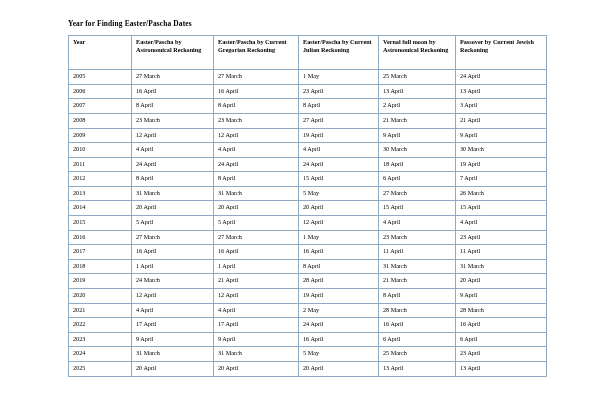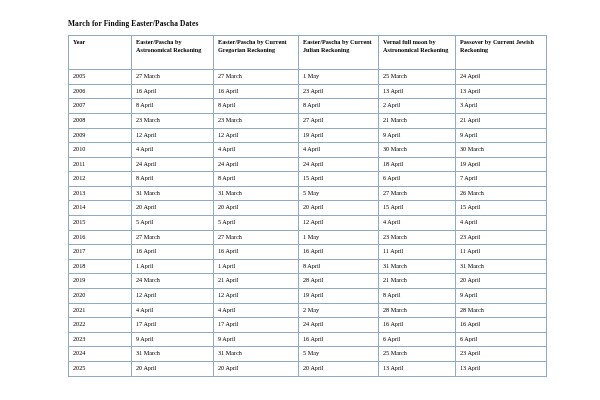--- a/index.html
+++ b/index.html
@@ -58,21 +58,21 @@
   }
   table.easter-table tbody td {
     height: 9.6px;
   }
 </style>
 </head>
 <body>
 
 <div class="page">
 
-  <h1 class="doc-title">March for Finding Easter/Pascha Dates</h1>
+  <h1 class="doc-title">Year for Finding Easter/Pascha Dates</h1>
 
   <table class="easter-table">
     <colgroup>
       <col class="c-year">
       <col class="c-astro">
       <col class="c-greg">
       <col class="c-julian">
       <col class="c-vernal">
       <col class="c-passover">
     </colgroup>

